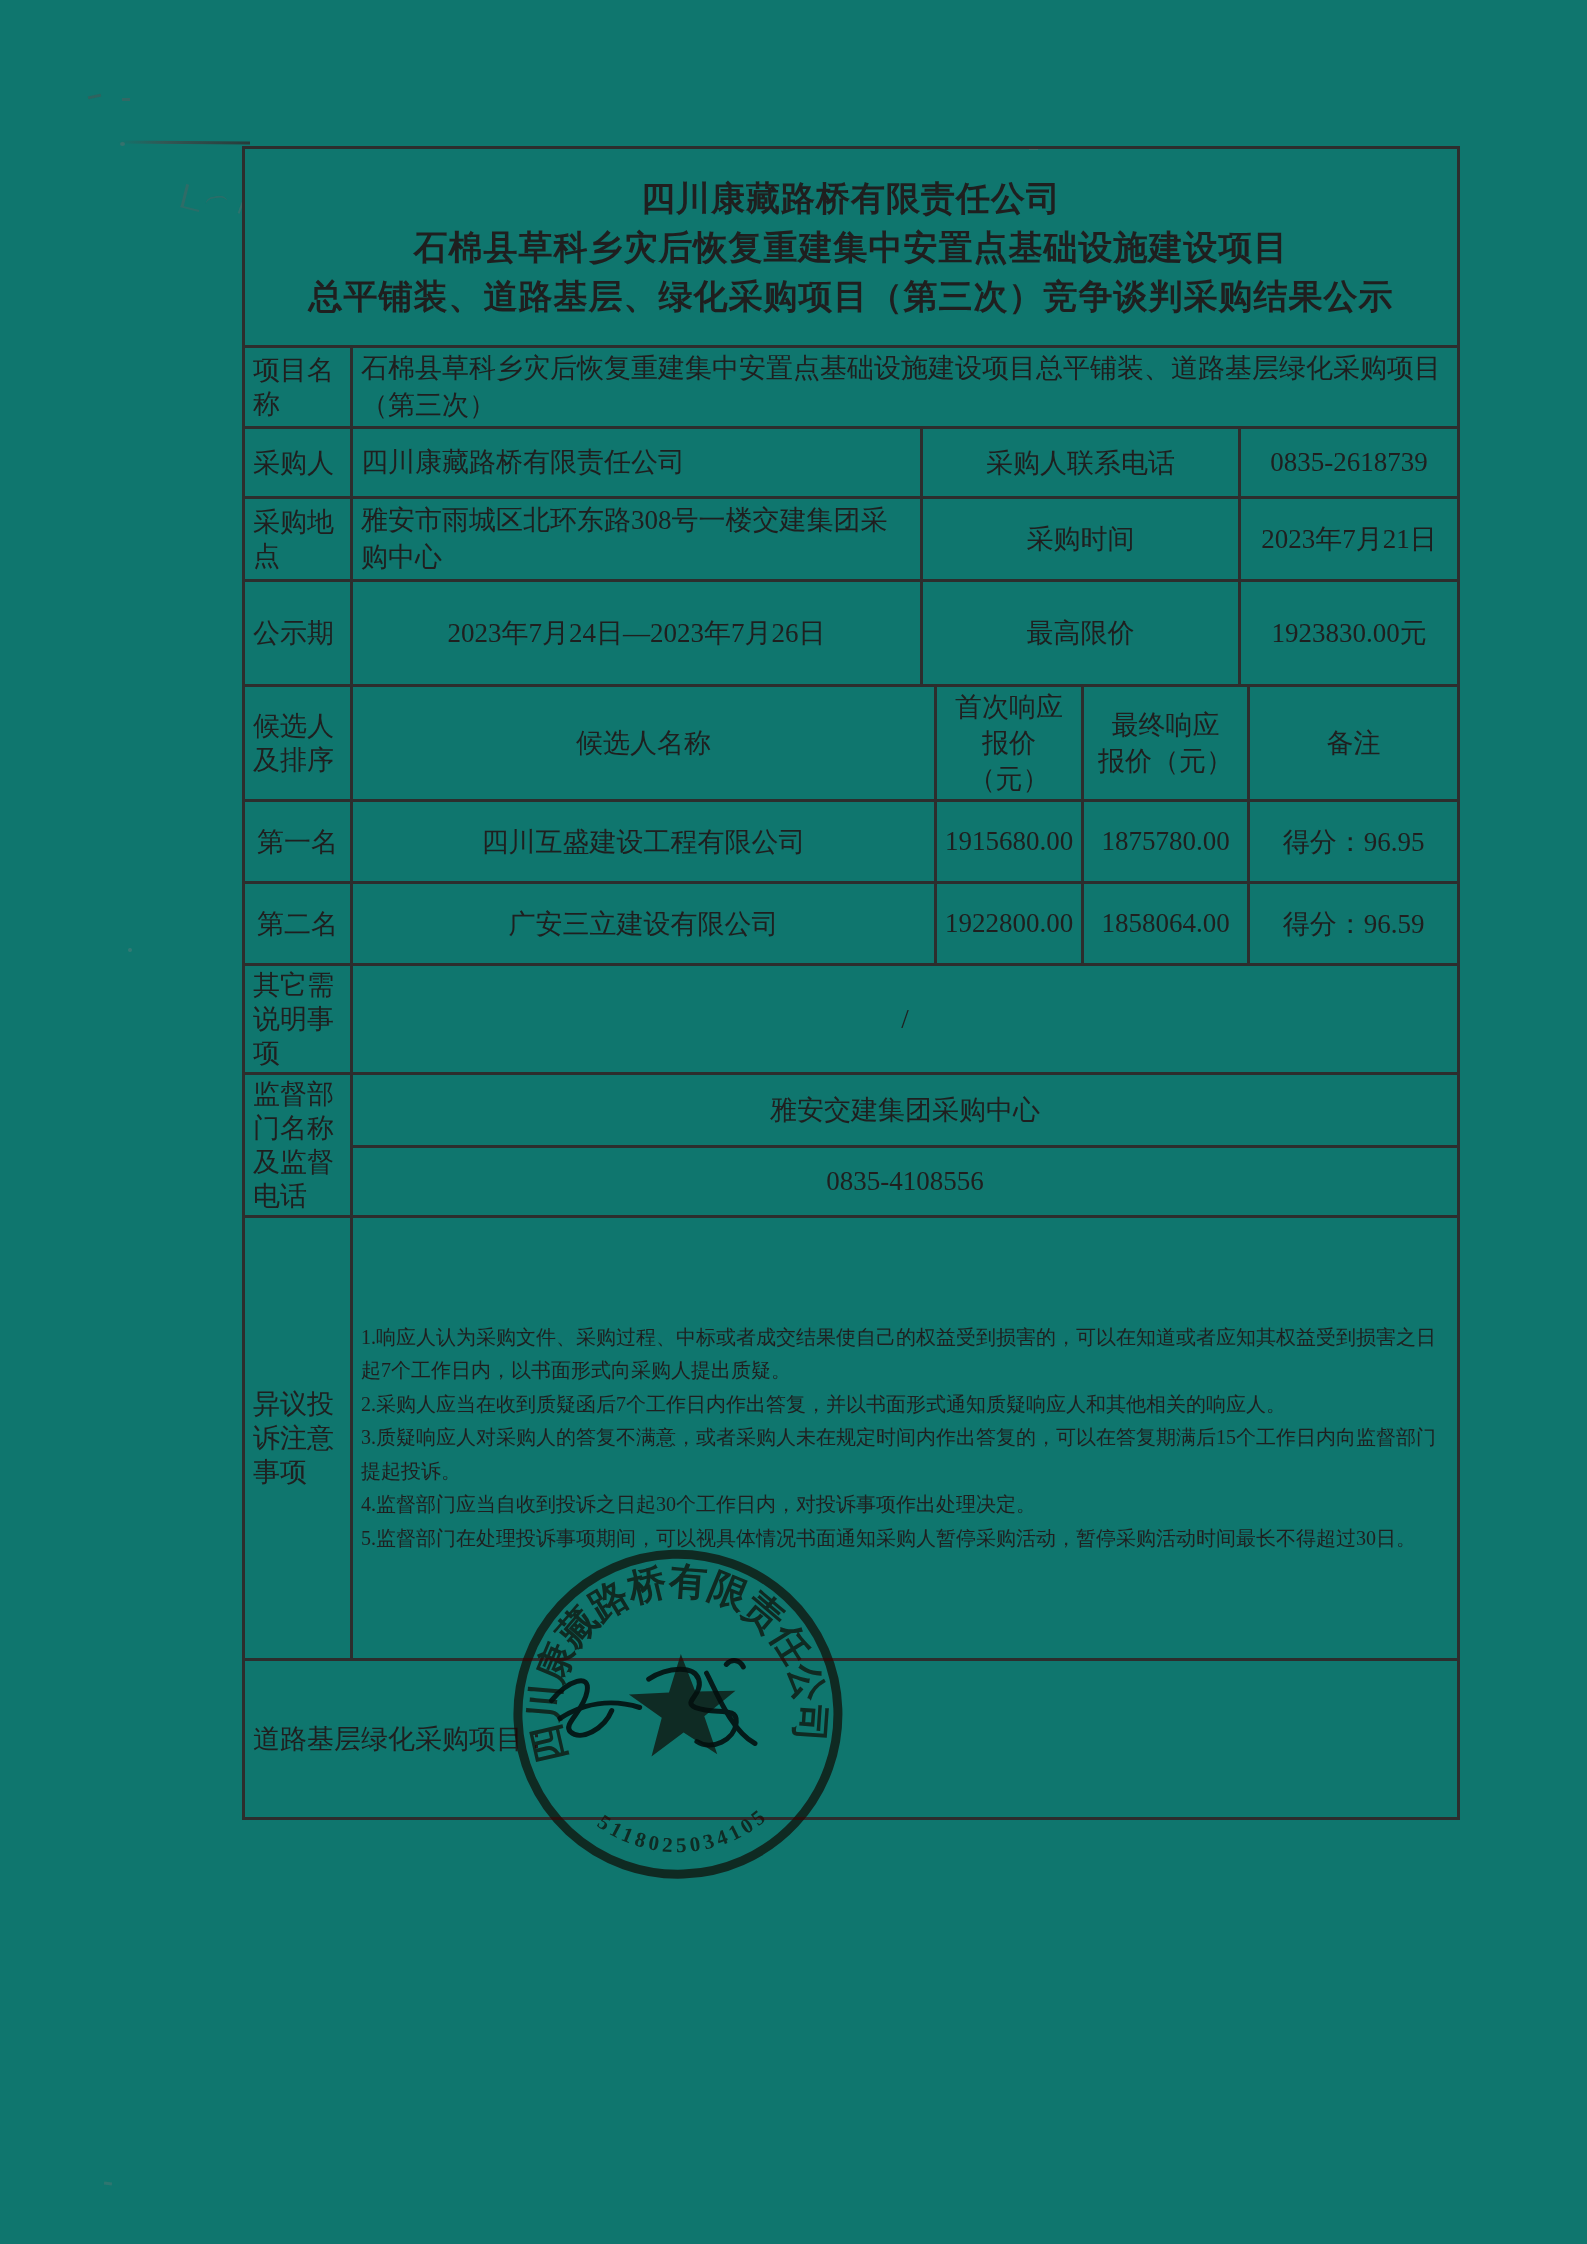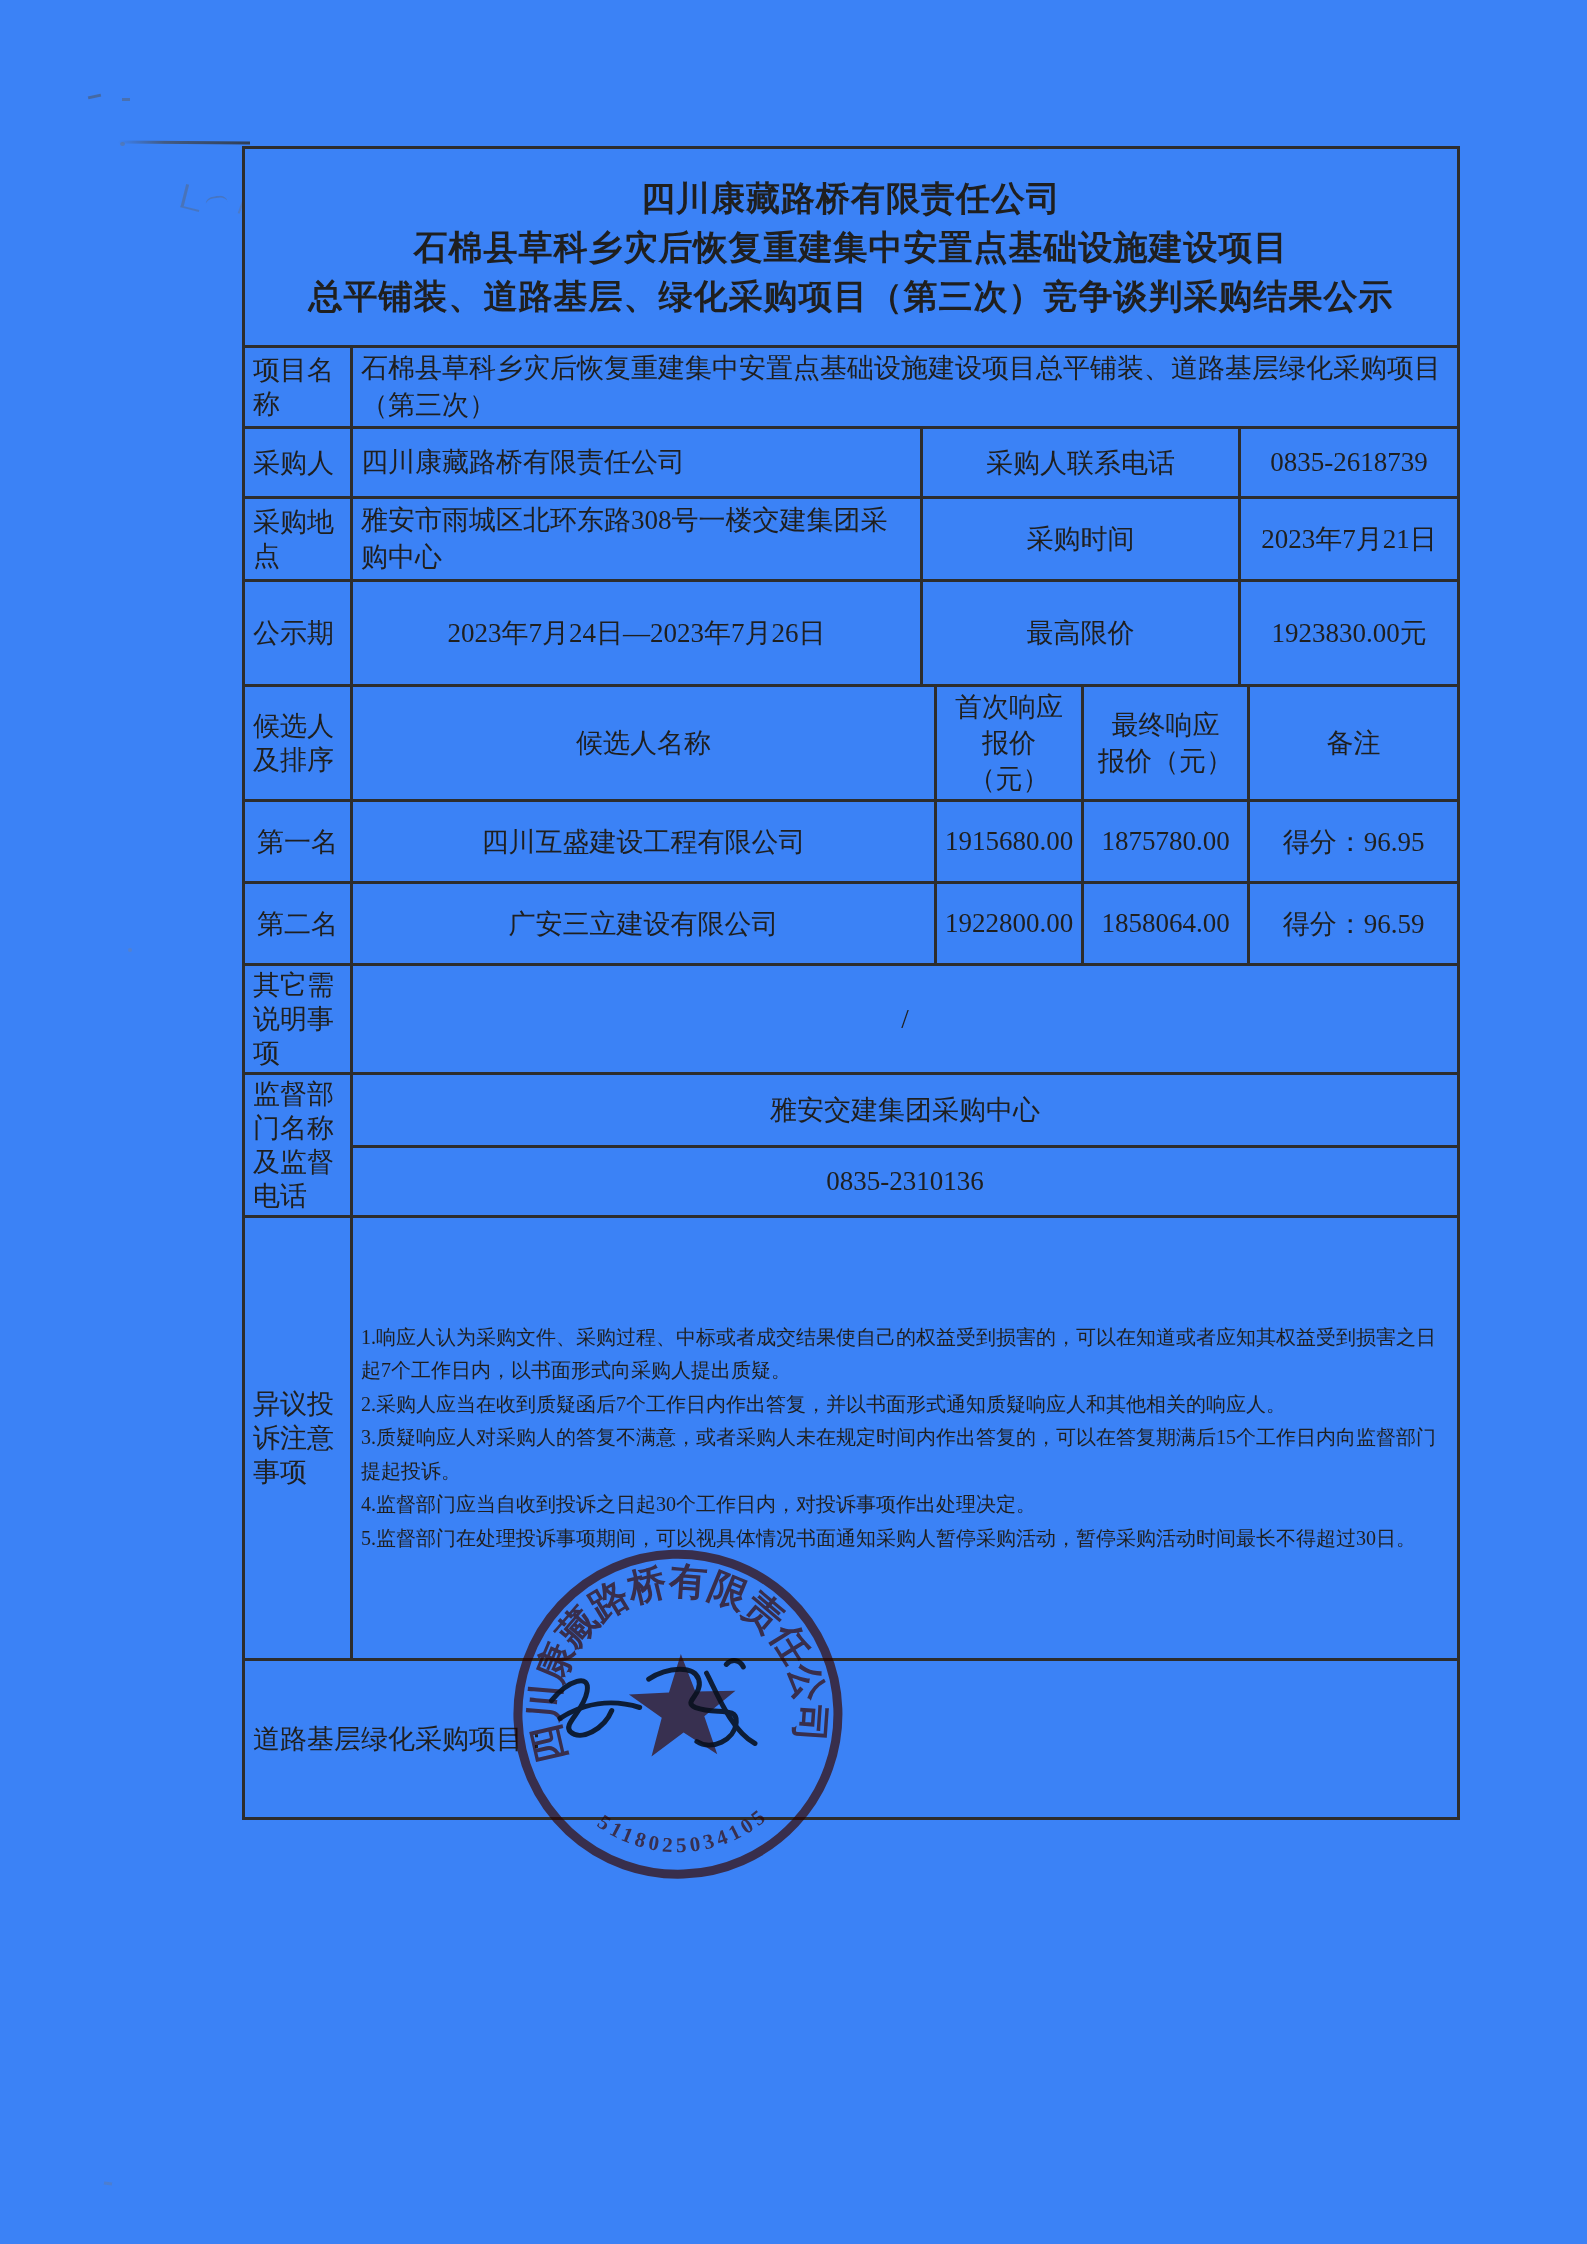--- a/index.html
+++ b/index.html
@@ -1,16 +1,16 @@
 <!DOCTYPE html>
 <html><head>
 <meta charset="utf-8">
 <style>
   html,body{margin:0;padding:0;background:#ffffff;}
-  .page{position:relative;width:1587px;height:2244px;background:#3b82f6;
+  .page{position:relative;width:1587px;height:2244px;background:#0f766e;
         font-family:"Liberation Serif","DejaVu Serif",serif;color:#1f1f1f;overflow:hidden;}
 
   
   table.doc{position:absolute;left:242px;top:146px;width:1215px;
             border-collapse:collapse;table-layout:fixed;}
   table.doc td{border:3px solid #2d2d2d;font-size:27px;vertical-align:middle;
                padding:2px 8px;overflow:hidden;}
 
   td.title-cell{padding:14px 10px 6px 10px;vertical-align:middle;}
   .t-line{font-family:"Liberation Sans","DejaVu Sans",sans-serif;font-weight:700;
@@ -146,21 +146,21 @@
     </tr>
 
     <tr style="height:70px">
       <td class="lbl" rowspan="2">监督部
 门名称
 及监督
 电话</td>
       <td class="c" colspan="6">雅安交建集团采购中心</td>
     </tr>
     <tr style="height:67px">
-      <td class="c" colspan="6">0835-2310136</td>
+      <td class="c" colspan="6">0835-4108556</td>
     </tr>
 
     <tr style="height:443px">
       <td class="lbl">异议投
 诉注意
 事项</td>
       <td class="notice-cell" colspan="6">
         <div class="notice">
           <p>1.响应人认为采购文件、采购过程、中标或者成交结果使自己的权益受到损害的，可以在知道或者应知其权益受到损害之日起7个工作日内，以书面形式向采购人提出质疑。</p>
           <p>2.采购人应当在收到质疑函后7个工作日内作出答复，并以书面形式通知质疑响应人和其他相关的响应人。</p>

